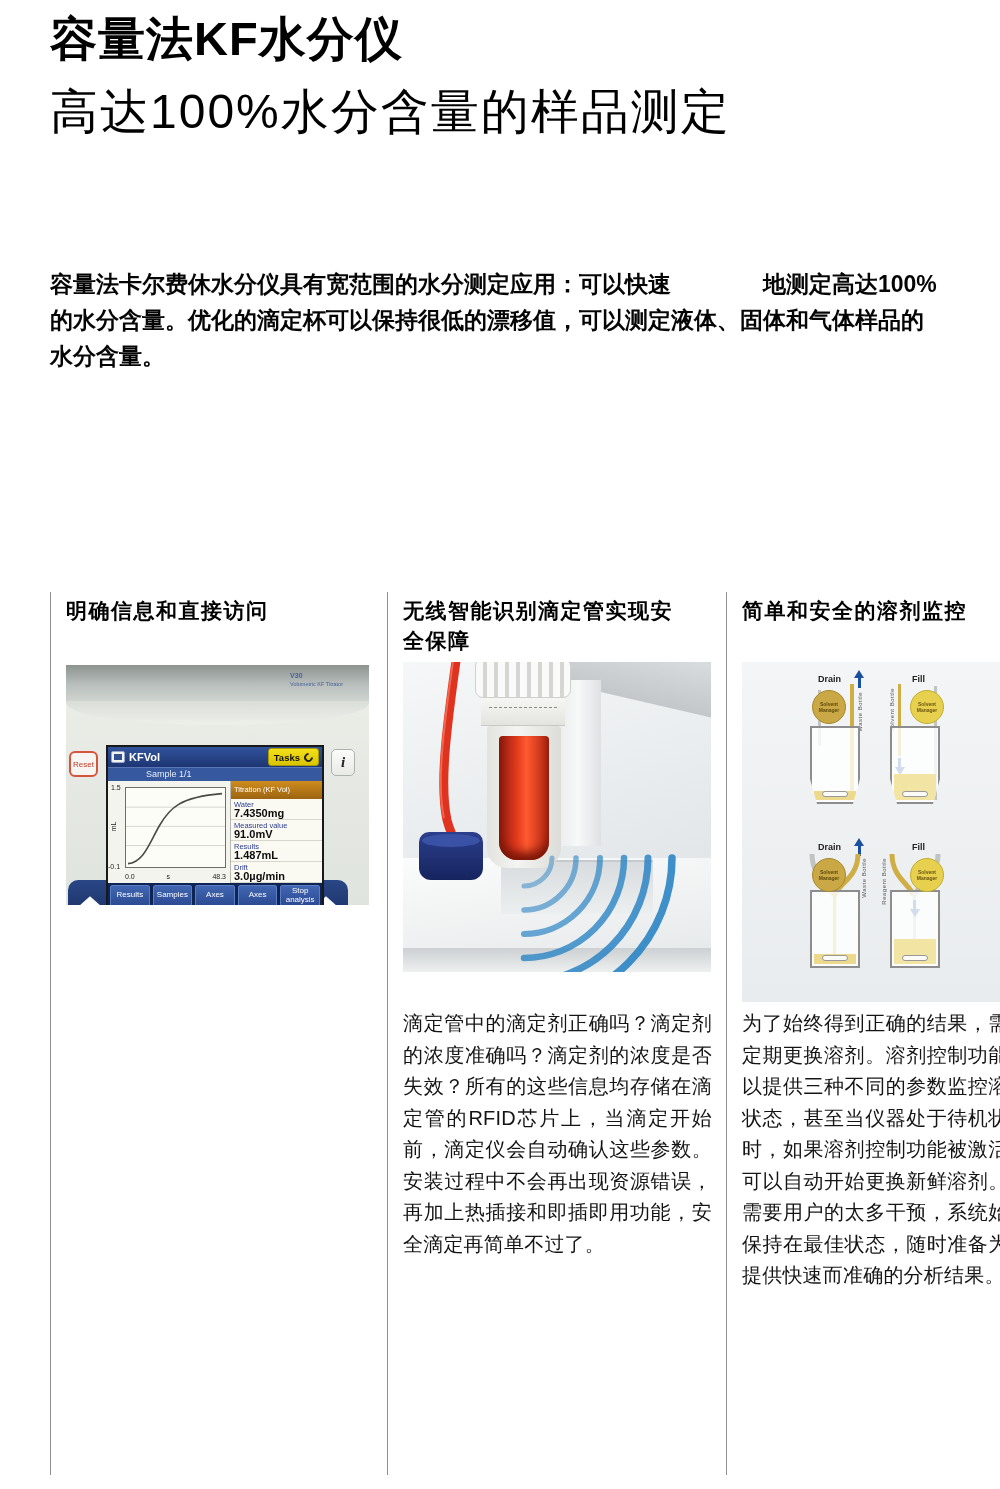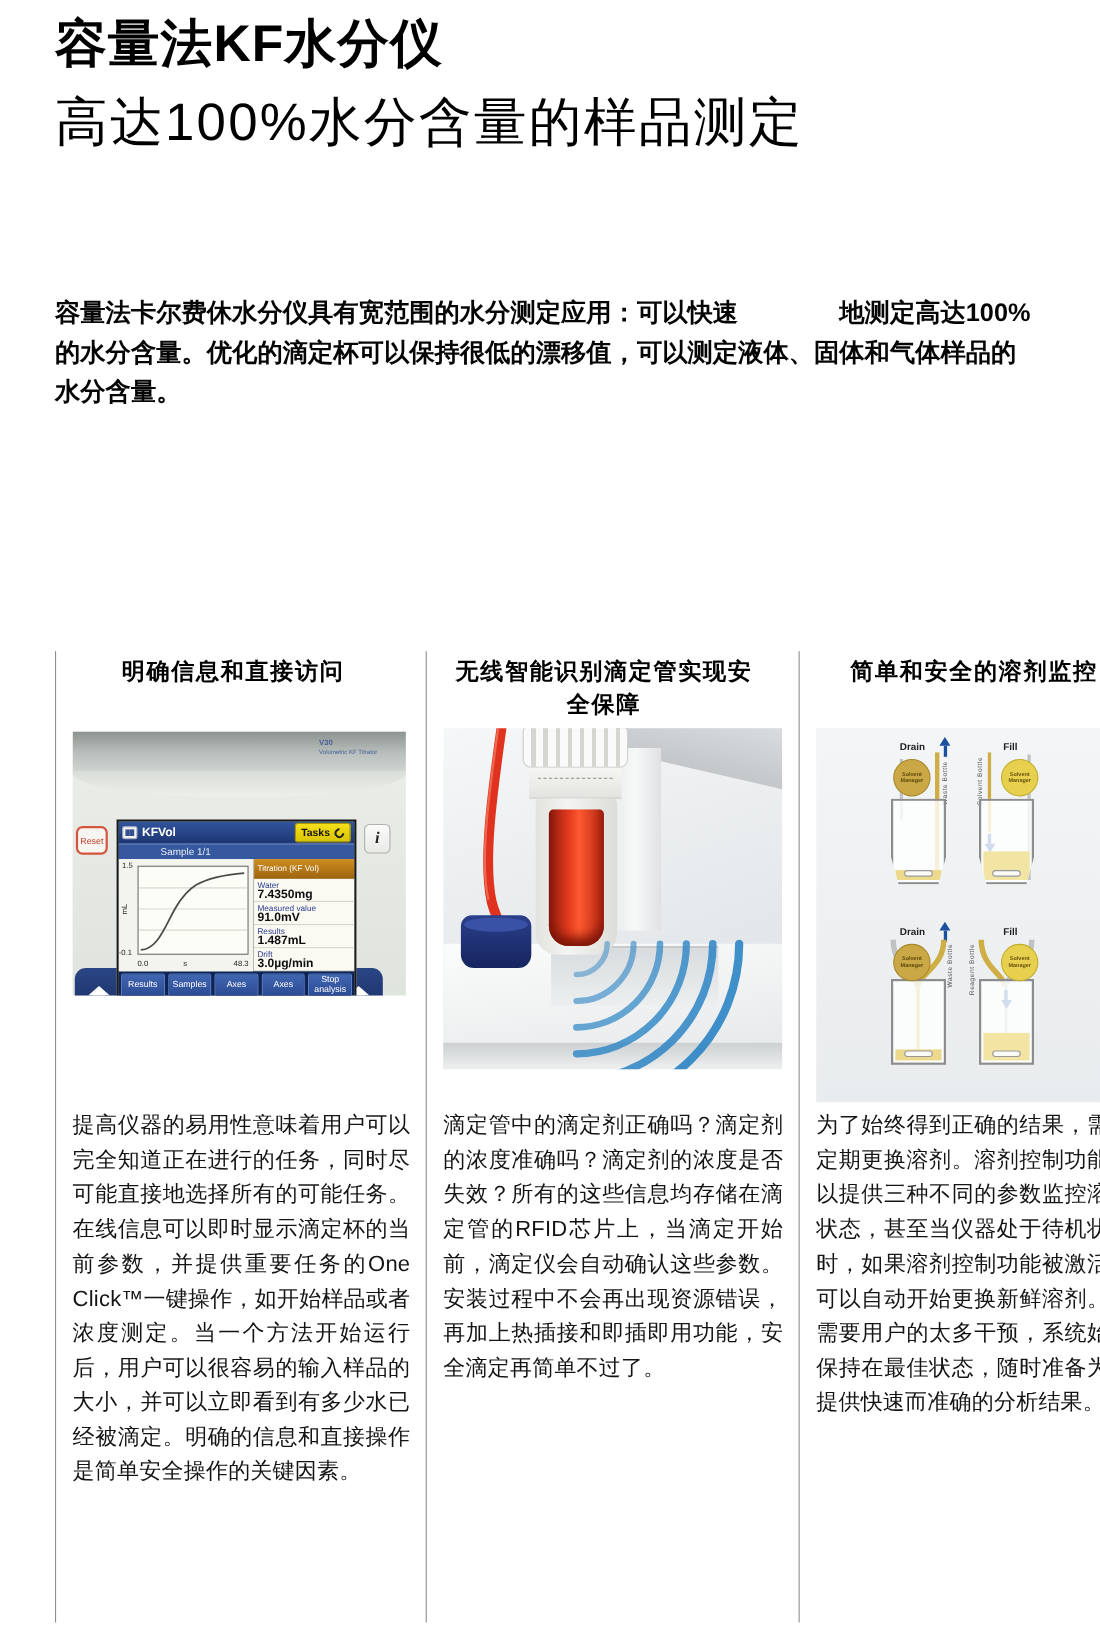--- a/index.html
+++ b/index.html
@@ -9,21 +9,21 @@
 
   
   .title { position:absolute; top:12px; left:20px; font-size:47px; font-weight:900; letter-spacing:1px; line-height:1.15; color:#000; }
   .subtitle { position:absolute; top:84px; left:20px; font-size:48px; font-weight:400; letter-spacing:2px; line-height:1.15; color:#000; }
   .intro { position:absolute; top:266px; left:20px; width:888px; font-size:23px; font-weight:700; line-height:36px; color:#050505; }
 
   
   .columns { position:absolute; left:20px; top:592px; display:grid; grid-template-columns:337px 339px 303px; height:883px; }
   .col { border-left:1px solid #8f8f8f; padding:0 14px 0 15px; }
   .col:last-child { padding-right:0; }
-  .col h3 { font-size:21px; font-weight:700; letter-spacing:1.5px; line-height:30px; height:70px; max-width:292px; padding-top:4px; color:#000;text-align:center; }
+  .col h3 { font-size:21px; font-weight:700; letter-spacing:1.5px; line-height:30px; height:70px; max-width:292px; padding-top:4px; color:#000; }
   .figwrap { position:relative; height:346px; }
   .bodytext { font-size:20px; line-height:31.5px; text-align:justify; color:#141414; letter-spacing:.2px; }
 
   
   .device { position:absolute; top:3px; left:0; width:303px; height:240px; background:linear-gradient(#eceee8,#e0e4de); overflow:hidden; }
   .dev-top { position:absolute; left:0; right:0; top:0; height:36px; background:linear-gradient(#8d938f,#b9bfbc 55%,#cfd4d1); }
   .dev-neck { position:absolute; left:0; right:0; top:36px; height:24px; background:linear-gradient(#d9ddd8,#eef0ea); border-radius:0 0 50% 50%/0 0 22px 22px; }
   .brand { position:absolute; top:7px; right:26px; color:#47629c; line-height:8px; text-align:left; }
   .brand .b1 { font-size:7px; font-weight:700; }
   .brand .b2 { font-size:5.5px; }
@@ -178,21 +178,20 @@
             <div class="btnrow">
               <span class="sbtn">Results</span>
               <span class="sbtn">Samples</span>
               <span class="sbtn">Axes</span>
               <span class="sbtn">Axes</span>
               <span class="sbtn">Stop analysis</span>
             </div>
           </div>
         </div>
       </div>
-      <p class="bodytext">提高仪器的易用性意味着用户可以完全知道正在进行的任务，同时尽可能直接地选择所有的可能任务。在线信息可以即时显示滴定杯的当前参数，并提供重要任务的One Click™一键操作，如开始样品或者浓度测定。当一个方法开始运行后，用户可以很容易的输入样品的大小，并可以立即看到有多少水已经被滴定。明确的信息和直接操作是简单安全操作的关键因素。</p>
     </section>
 
     <section class="col">
       <h3>无线智能识别滴定管实现安全保障</h3>
       <div class="figwrap">
         <div class="photo2">
           <div class="arm"></div>
           <div class="support"></div>
           <div class="platform"></div>
           <div class="recess"></div>

